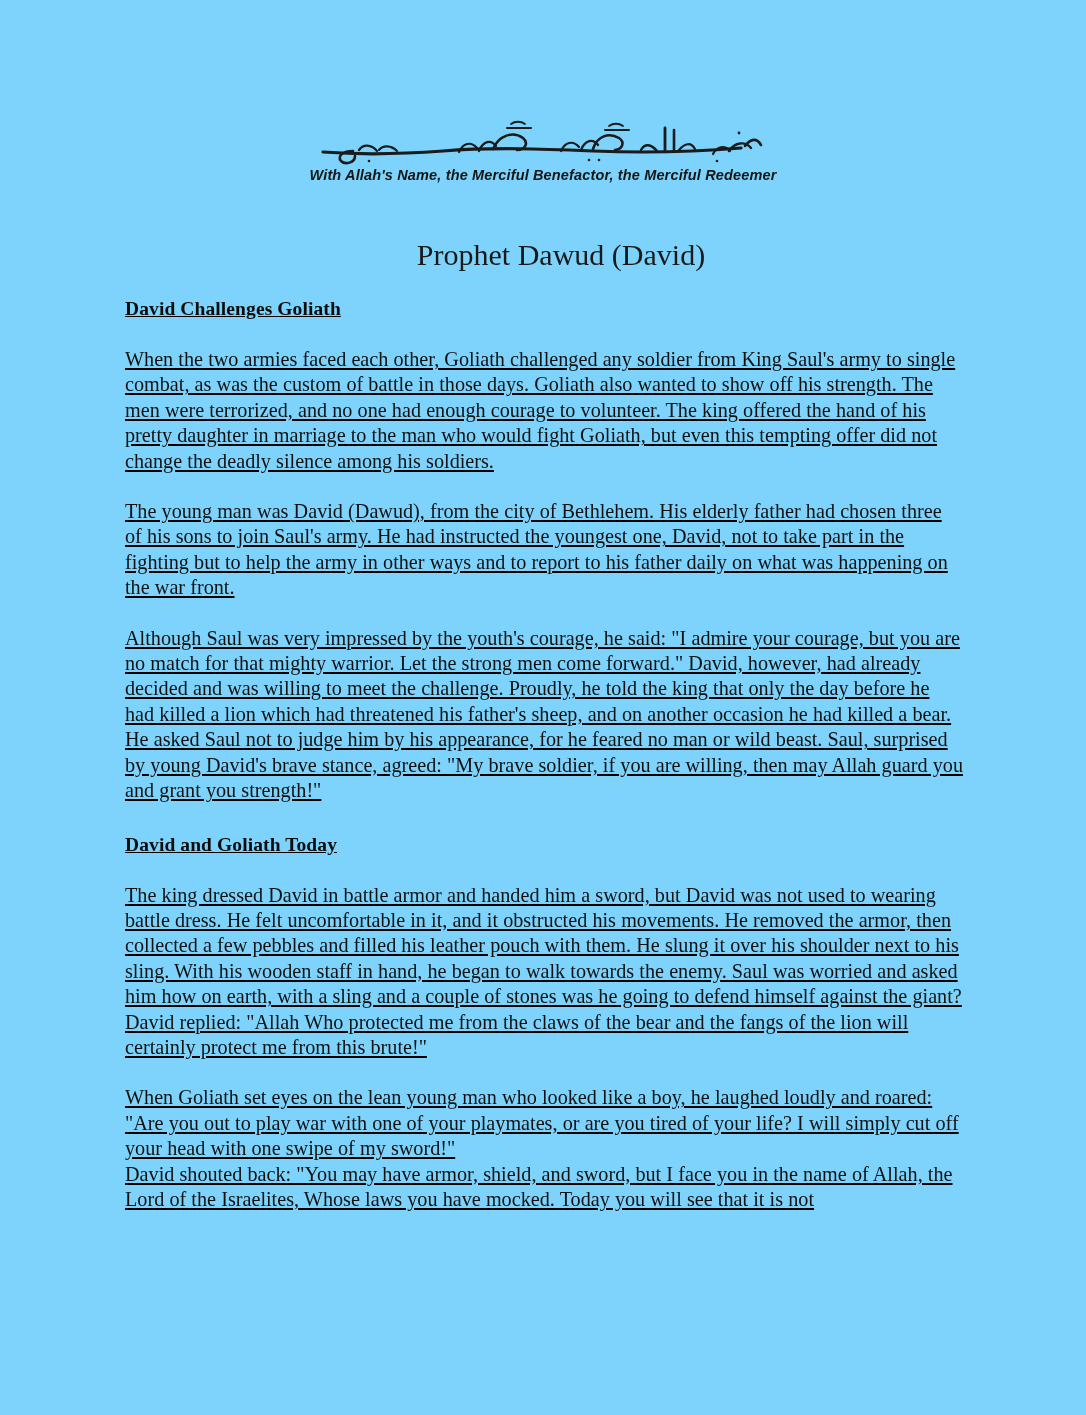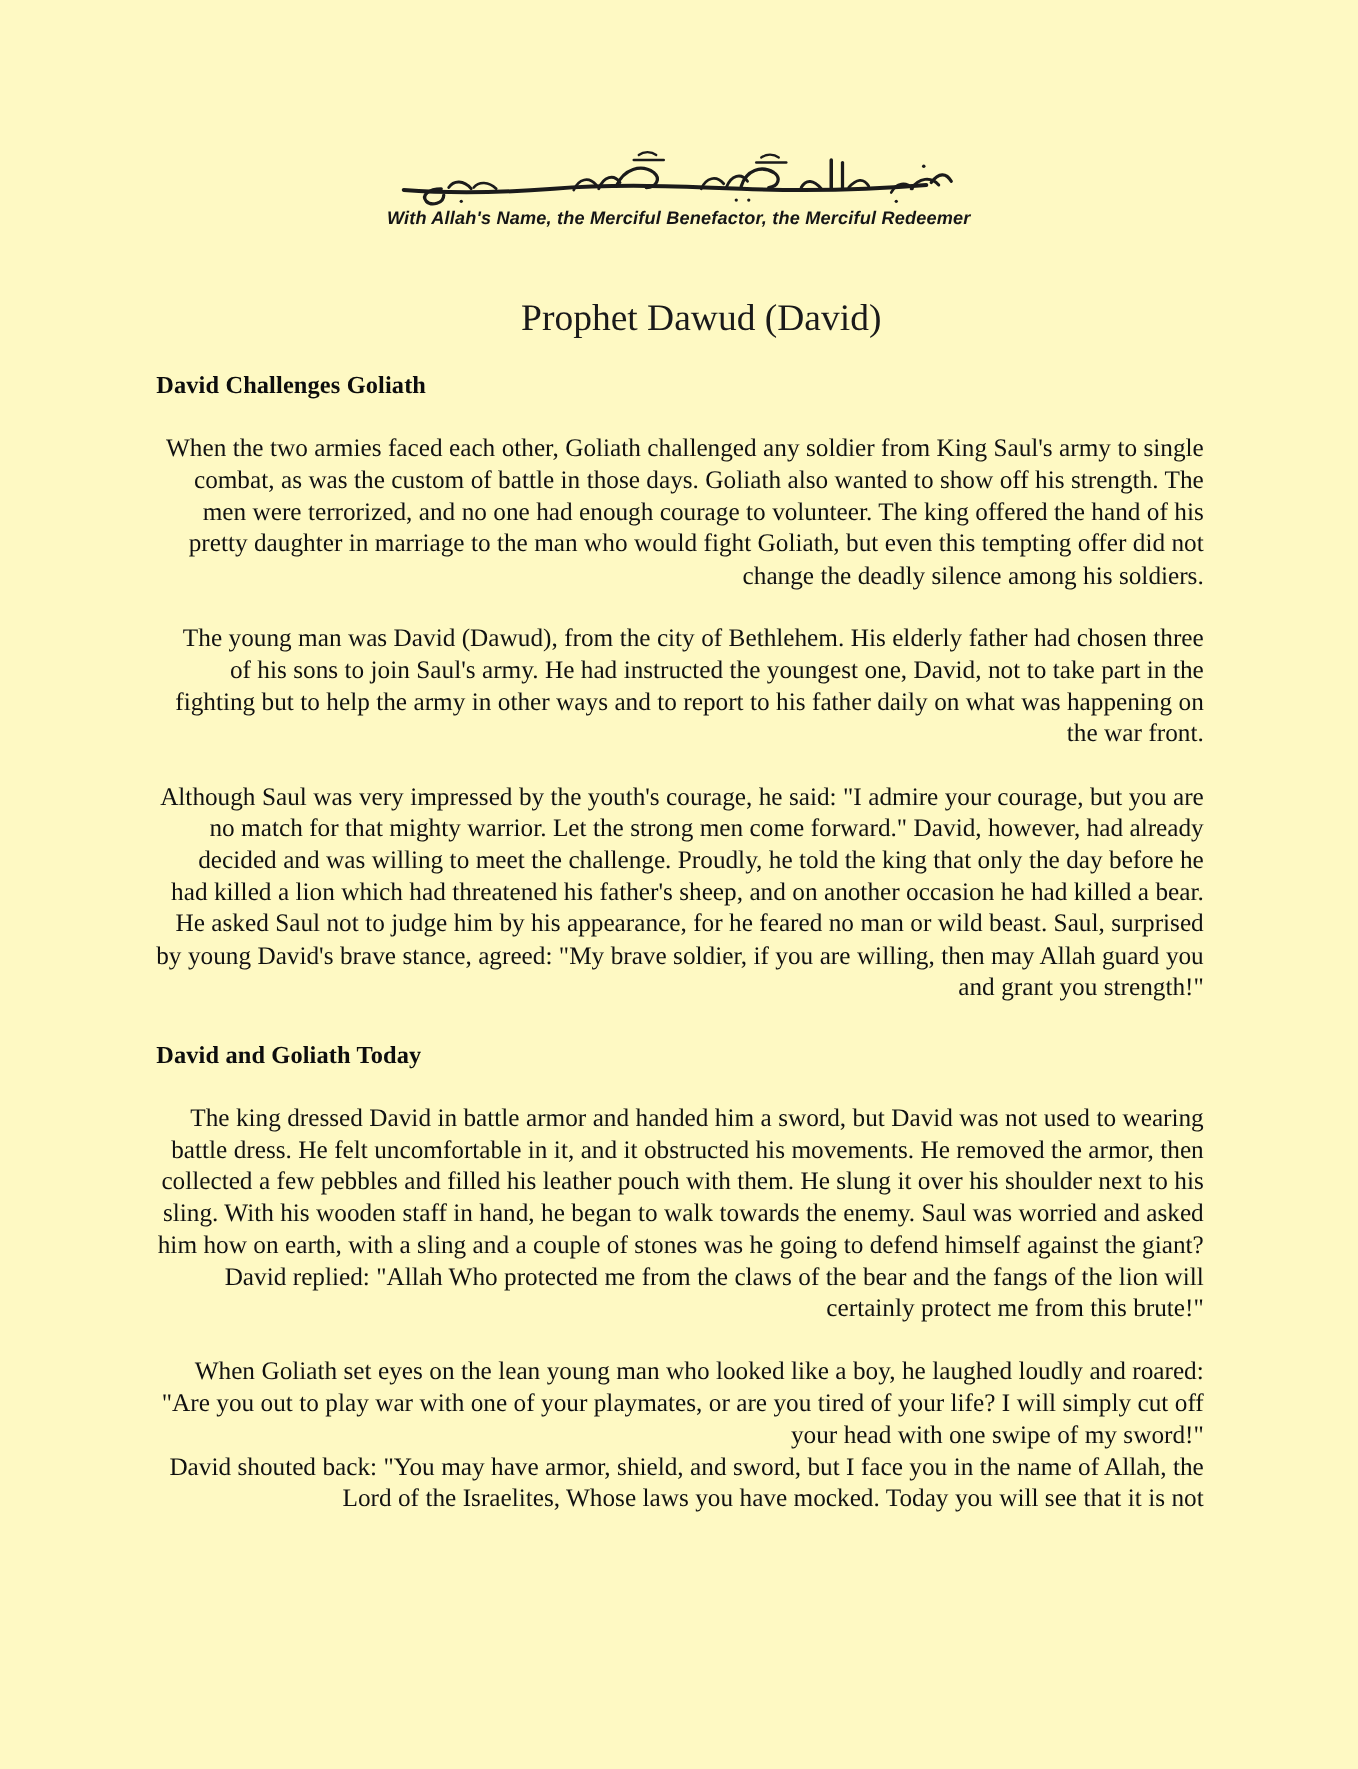--- a/index.html
+++ b/index.html
@@ -11,21 +11,21 @@
     width: 1086px;
     height: 1415px;
     font-family: "Liberation Serif", "DejaVu Serif", serif;
     color: #000000;
     overflow: hidden;
   }
   .page {
     position: relative;
     width: 1086px;
     height: 1415px;
-    background: #fef9c3;
+    background: #7dd3fc;
   }
 
   
   .basmala {
     position: absolute;
     left: 0;
     top: 118px;
     width: 1086px;
     text-align: center;
   }
@@ -59,37 +59,38 @@
     color: #1a1a1a;
     margin: 18px;
   }
 
   
   .content {
     position: absolute;
     left: 125px;
     top: 296px;
     width: 838px;
+    text-decoration: underline;
   }
   .section-heading {
     font-size: 19.5px;
     font-weight: bold;
     line-height: 25px;
     margin: 0 0 26px 0;
     color: #0d0d0d;
     letter-spacing: 0.1px;
   }
   .section-heading.spaced {
     margin-top: 28px;
   }
   p.para {
     font-size: 20.2px;
     line-height: 25.4px;
     margin: 0 0 25px 0;
-    text-align: right;
+    text-align: left;
     color: #111111;
     word-spacing: 0.1px;
   }
   p.para:last-child {
     margin-bottom: 0;
   }
   .nowrap-break { display: block; }
 </style>
 </head>
 <body>

